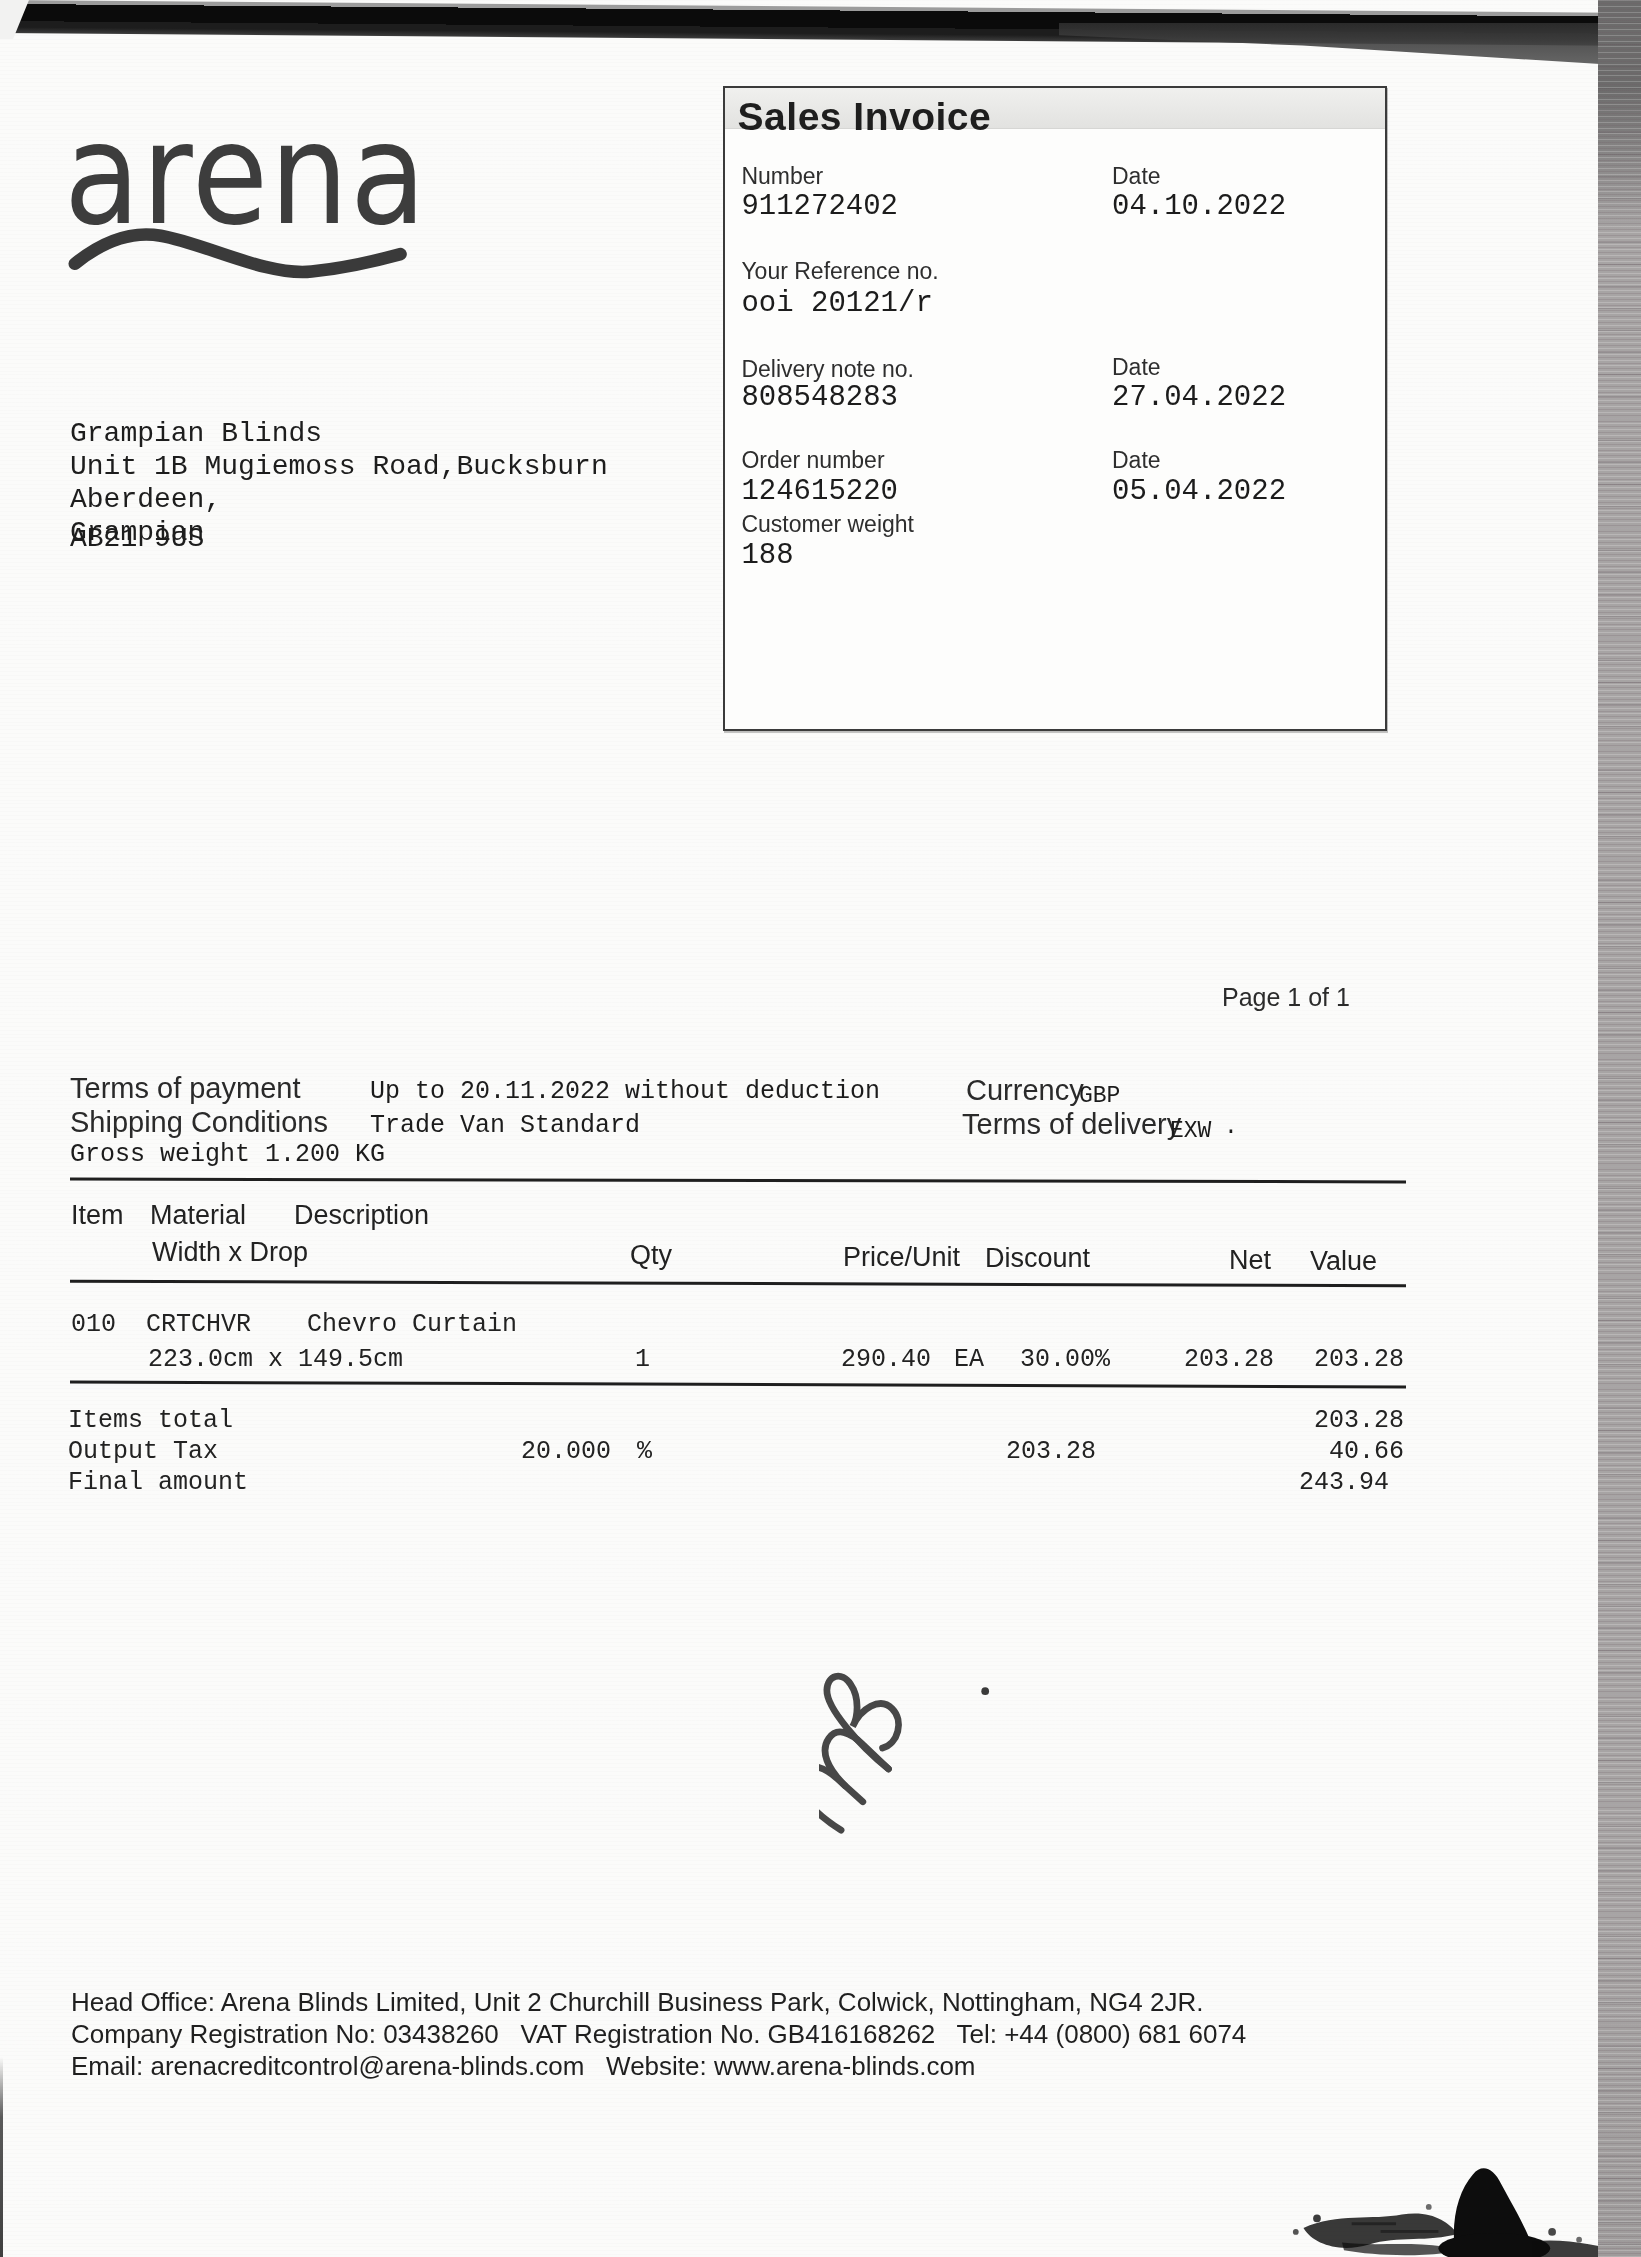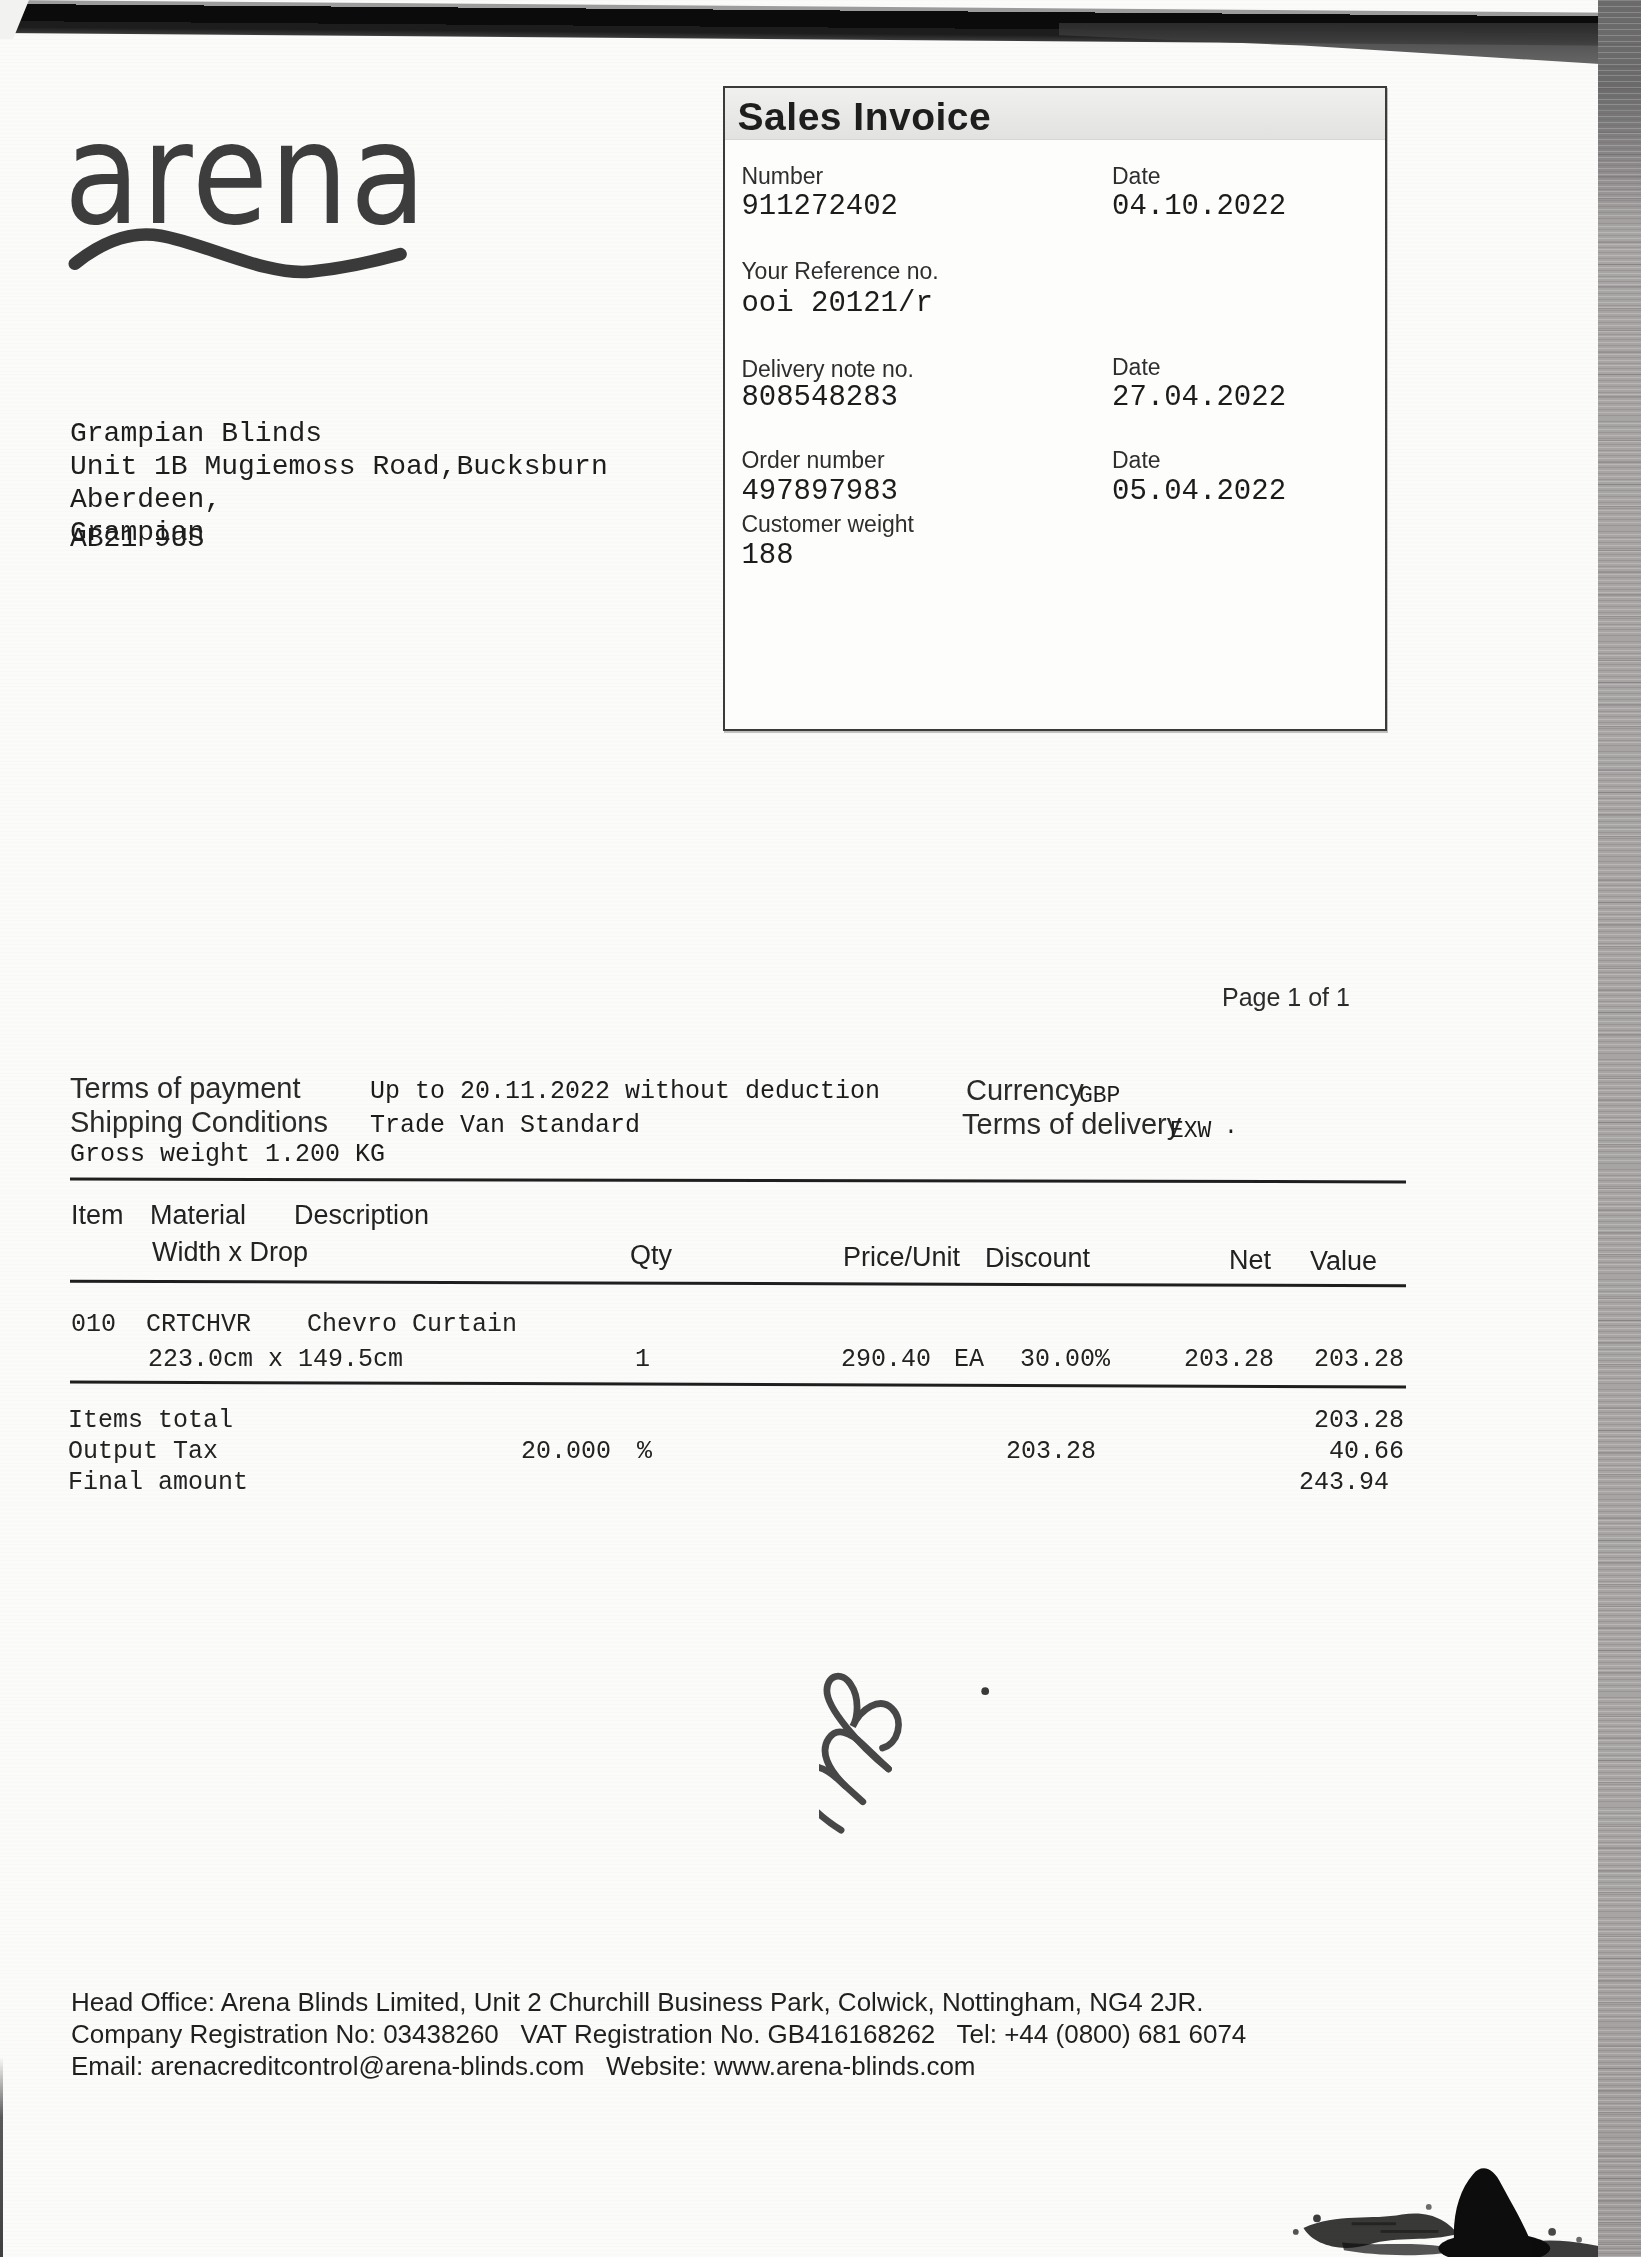--- a/index.html
+++ b/index.html
@@ -65,21 +65,21 @@
   .addr { position:absolute; left:70px; top:417px; font-size:28px; line-height:33px; color:#1d1d1d; white-space:pre; }
 
   
   .inv-box {
     position:absolute; left:723px; top:86px; width:664px; height:645px;
     border:2.9px solid #3b3b3b;
     background:#fdfdfc;
     box-shadow:1px 1.9px 0 rgba(0,0,0,.25);
   }
   .inv-head {
-    position:absolute; left:0; top:0; right:0; height:52px;
+    position:absolute; left:0; top:0; right:0; height:41px;
     background:linear-gradient(to bottom, #f0f0ee, #e2e2e0);
     border-bottom:1px solid #d6d6d4;
   }
   .inv-title { position:absolute; left:12.6px; top:6.8px; font-size:39px; font-weight:bold; color:#1e1e1e; letter-spacing:0.5px; }
   .inv-box .t { position:absolute; }
 
   
   .rule { position:absolute; height:2.9px; background:#1f1f1f; }
 
   
@@ -119,21 +119,21 @@
 
   <div class="t sans lab" style="left:16.4px; top:170px;">Your Reference no.</div>
   <div class="t mono val" style="left:16.4px; top:199px;">ooi 20121/r</div>
 
   <div class="t sans lab" style="left:16.4px; top:253px;margin-top:15px;">Delivery note no.</div>
   <div class="t mono val" style="left:16.4px; top:293px;">808548283</div>
   <div class="t sans lab" style="left:387px; top:266px;">Date</div>
   <div class="t mono val" style="left:387px; top:293px;">27.04.2022</div>
 
   <div class="t sans lab" style="left:16.4px; top:359px;">Order number</div>
-  <div class="t mono val" style="left:16.4px; top:387px;">497897983</div>
+  <div class="t mono val" style="left:16.4px; top:387px;">124615220</div>
   <div class="t sans lab" style="left:387px; top:359px;">Date</div>
   <div class="t mono val" style="left:387px; top:387px;">05.04.2022</div>
 
   <div class="t sans lab" style="left:16.4px; top:423px;">Customer weight</div>
   <div class="t mono val" style="left:16.4px; top:451px;">188</div>
 </div>
 
 <div class="t sans" style="left:1222px; top:983px; font-size:25px; color:#2b2b2b;">Page 1 of 1</div>
 
 <div>

